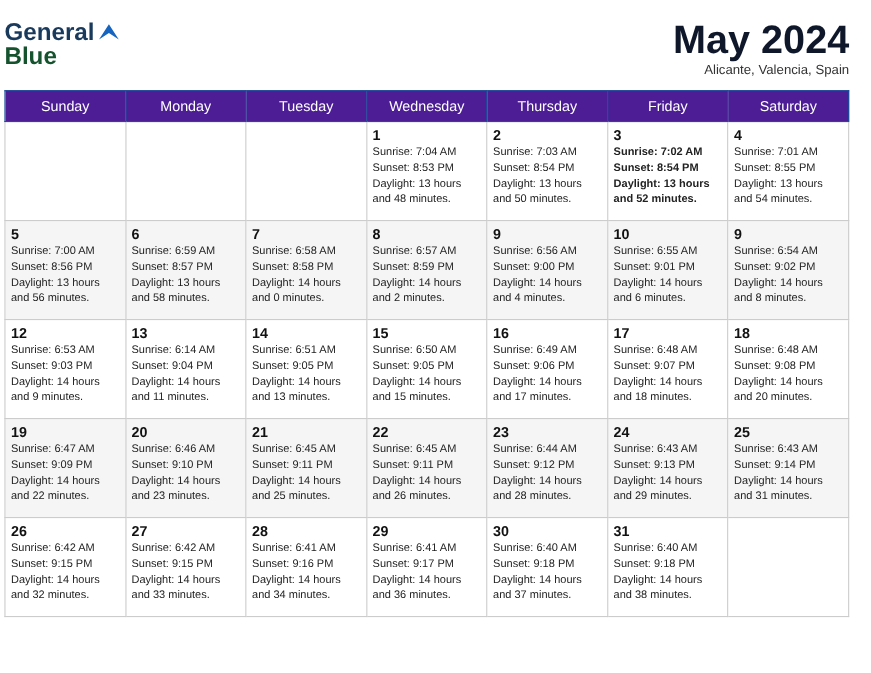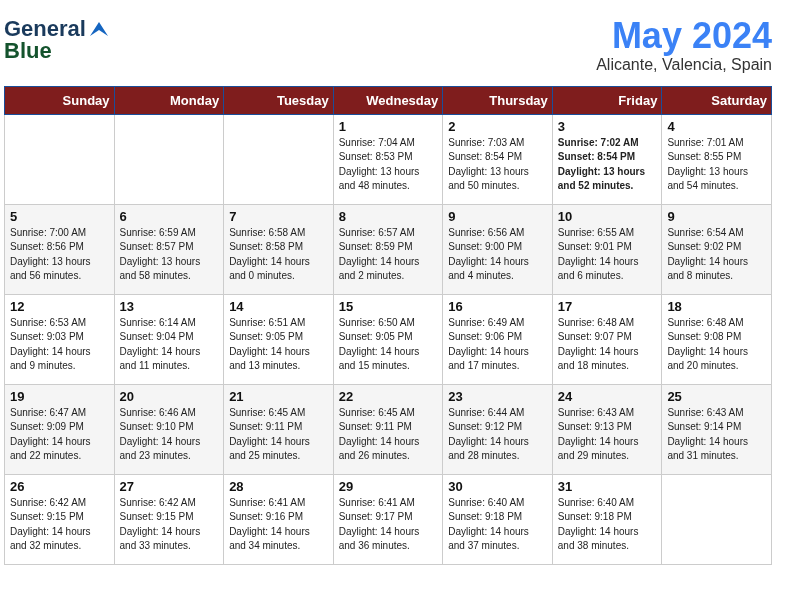--- a/index.html
+++ b/index.html
@@ -27,39 +27,39 @@
       display: flex;
       align-items: center;
       gap: 2px;
     }
     .title-block {
       text-align: right;
     }
     .month-title {
       font-size: 36px;
       font-weight: bold;
-      color: #3b82f6;
+      color: #0f172a;
       line-height: 1.1;
     }
     .location {
-      font-size: 16px;
+      font-size: 12px;
       color: #333;
     }
     .calendar {
       width: 100%;
       border-collapse: collapse;
       table-layout: fixed;
     }
     .calendar thead tr th {
-      background: #7f1d1d;
+      background: #4c1d95;
       color: #fff;
       font-size: 13px;
-      font-weight: bold;
+      font-weight: normal;
       padding: 6px 4px;
-      text-align: right;
+      text-align: center;
       border: 1px solid #1a4e9a;
     }
     .calendar tbody tr td {
       border: 1px solid #ccc;
       vertical-align: top;
       padding: 4px 5px;
       height: 90px;
       font-size: 10.5px;
       color: #222;
       background: #fff;

